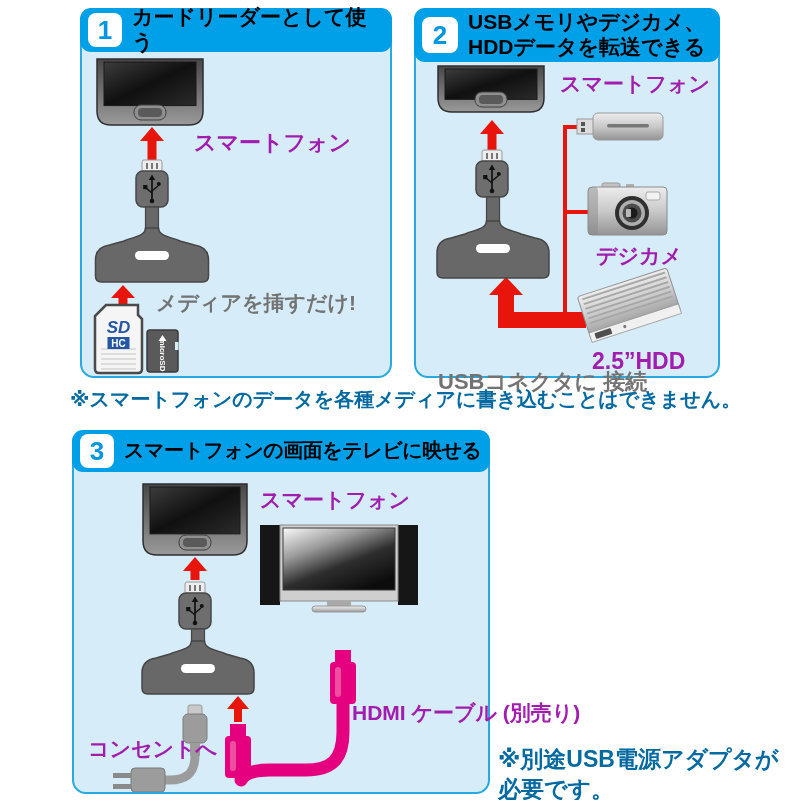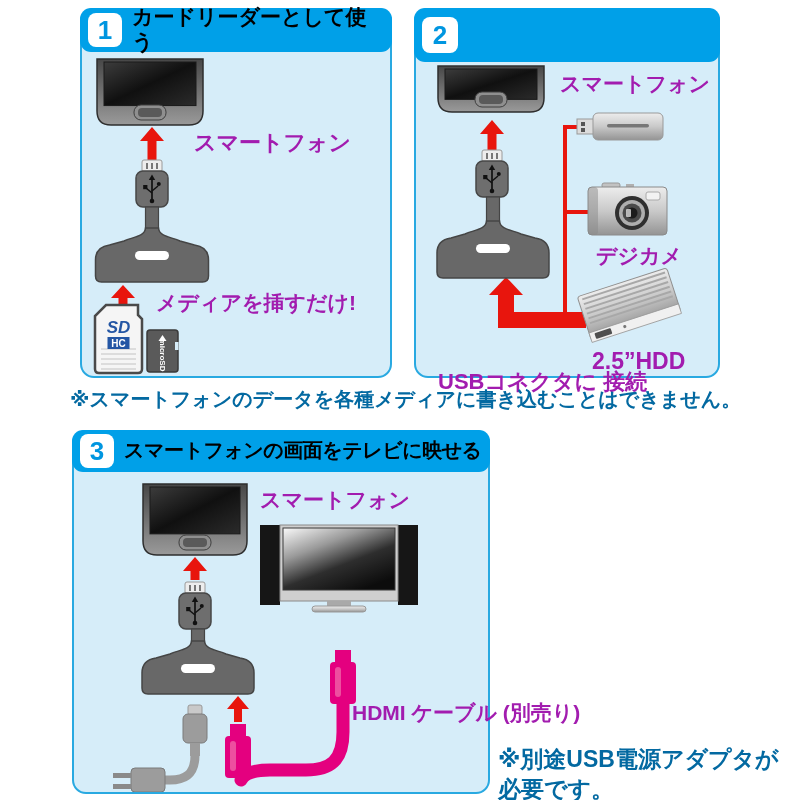--- a/index.html
+++ b/index.html
@@ -6,21 +6,21 @@
   body{width:800px;height:800px;position:relative;background:#fff;
        font-family:"Liberation Sans","DejaVu Sans",sans-serif;overflow:hidden;}
   .panel{position:absolute;background:#d6edf9;border:2px solid #29a9e1;border-radius:14px;box-sizing:border-box;}
   .hdr{display:flex;align-items:center;gap:10px;background:#00a0e8;border-radius:11px;margin:-2px;padding:4px 8px;box-sizing:border-box;}
   .num{background:#fff;border-radius:8px;width:34px;height:34px;flex:0 0 auto;
        display:flex;align-items:center;justify-content:center;
        font-size:26px;font-weight:bold;color:#0096e0;}
   .hdr .t{color:#000000;font-weight:bold;line-height:1.18;}
   .pre{white-space:pre-line;}
   .lbl{position:absolute;color:#a21caf;font-weight:600;white-space:nowrap;z-index:2;}
-  .blue{color:#a21caf;font-weight:bold;}
+  .blue{color:#737373;font-weight:bold;}
   .note{position:absolute;color:#0369a1;font-weight:bold;z-index:2;}
   svg{position:absolute;left:0;top:0;}
   svg text{font-family:"Liberation Sans","DejaVu Sans",sans-serif;}
 </style>
 </head>
 <body>
 
 <section class="panel" id="panel1" style="left:80px;top:8px;width:312px;height:370px;">
   <div class="hdr" style="height:44px;">
     <div class="num">1</div>
@@ -96,20 +96,22 @@
   <text transform="rotate(90 80.5 301)" x="80.5" y="304" font-size="8" font-weight="bold" fill="#fff" text-anchor="middle">microSD</text>
       </g>
     </svg>
   <div class="lbl" style="left:112px;top:118px;font-size:22px;">スマートフォン</div>
   <div class="lbl blue" style="left:74px;top:279px;font-size:21px;">メディアを挿すだけ!</div>
 </section>
 
 <section class="panel" id="panel2" style="left:414px;top:8px;width:306px;height:370px;">
   <div class="hdr" style="height:54px;">
     <div class="num" style="width:36px;height:36px;">2</div>
+    <div class="t pre" style="font-size:21px;">USBメモリやデジカメ、
+HDDデータを転送できる</div>
   </div>
   <svg id="svg2" width="302" height="312" viewBox="0 0 302 312" style="top:54px;">
       <defs>
 <linearGradient id="bPh" x1="0" y1="0" x2="0" y2="1">
           <stop offset="0" stop-color="#474747"></stop>
           <stop offset="1" stop-color="#9a9a9a"></stop>
         </linearGradient>
 <linearGradient id="bSc" x1="0" y1="0" x2="1" y2="1">
           <stop offset="0" stop-color="#3c3c3c"></stop>
           <stop offset="0.5" stop-color="#101010"></stop>
@@ -289,16 +291,17 @@
      <rect x="116" y="269" width="10" height="13" fill="#9c9c9c"></rect>
      <rect x="57" y="294" width="34" height="24" rx="4" fill="#9c9c9c" stroke="#7a7a7a"></rect>
      <rect x="39" y="299" width="18" height="5" fill="#8a8a8a"></rect>
      <rect x="39" y="310" width="18" height="5" fill="#8a8a8a"></rect>
    </g>
     </svg>
   <div class="lbl" style="left:186px;top:54px;font-size:21px;">スマートフォン</div>
   <div class="lbl pre" style="left:278px;top:266px;font-size:21px;line-height:1.4;">HDMI
 ケーブル
 (別売り)</div>
+  <div class="lbl" style="left:14px;top:303px;font-size:21px;">コンセントへ</div>
 </section>
 
 <div class="note pre" id="note2" style="left:498px;top:745px;font-size:23px;line-height:1.3;">※別途USB電源アダプタが
 必要です。</div>
 
 </body></html>

